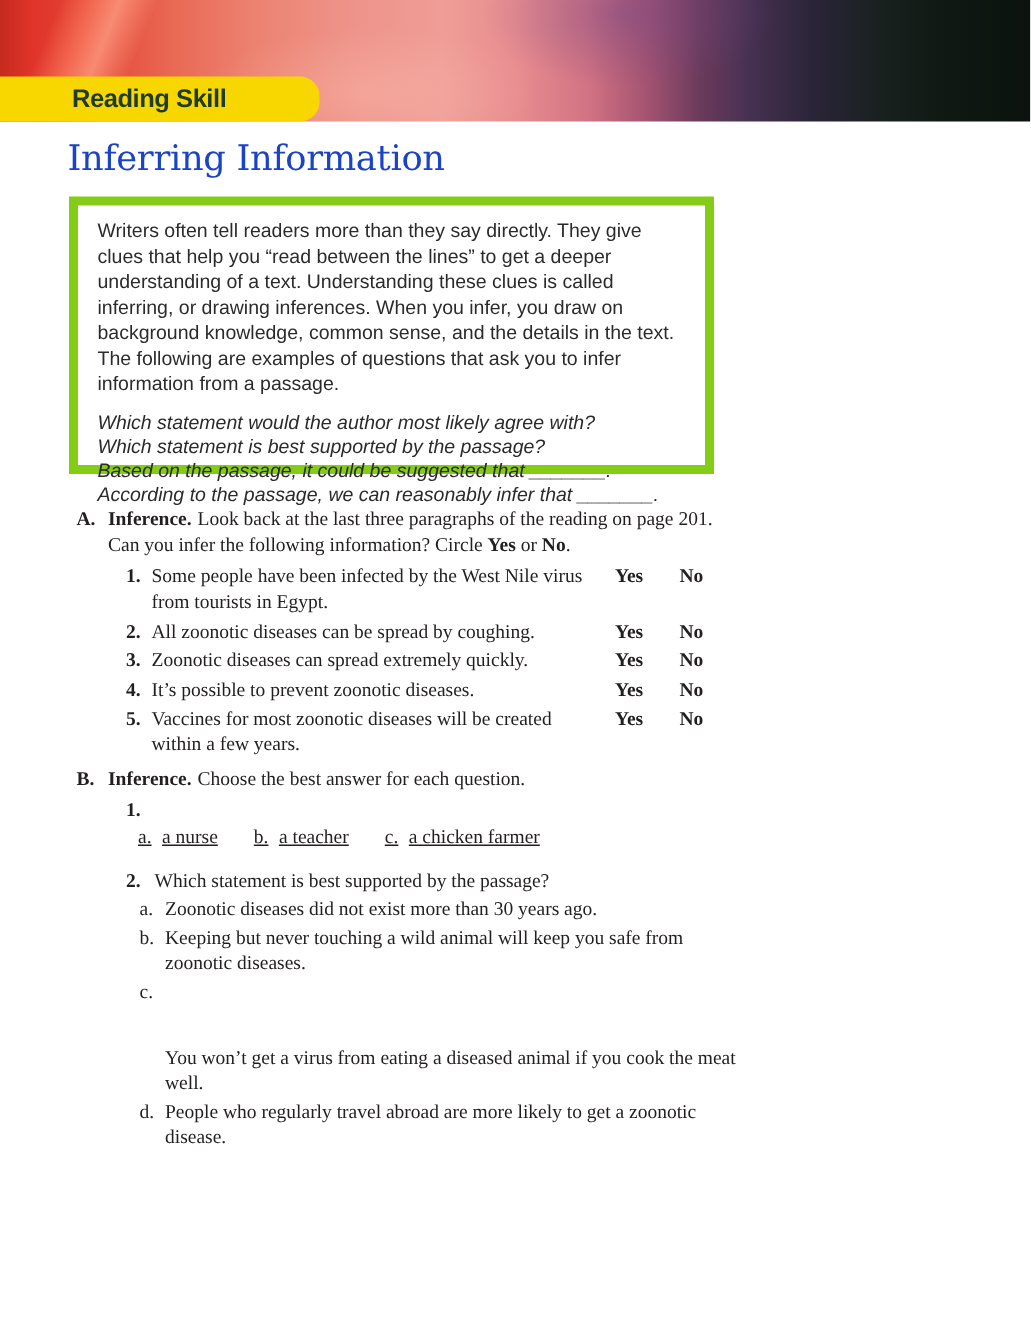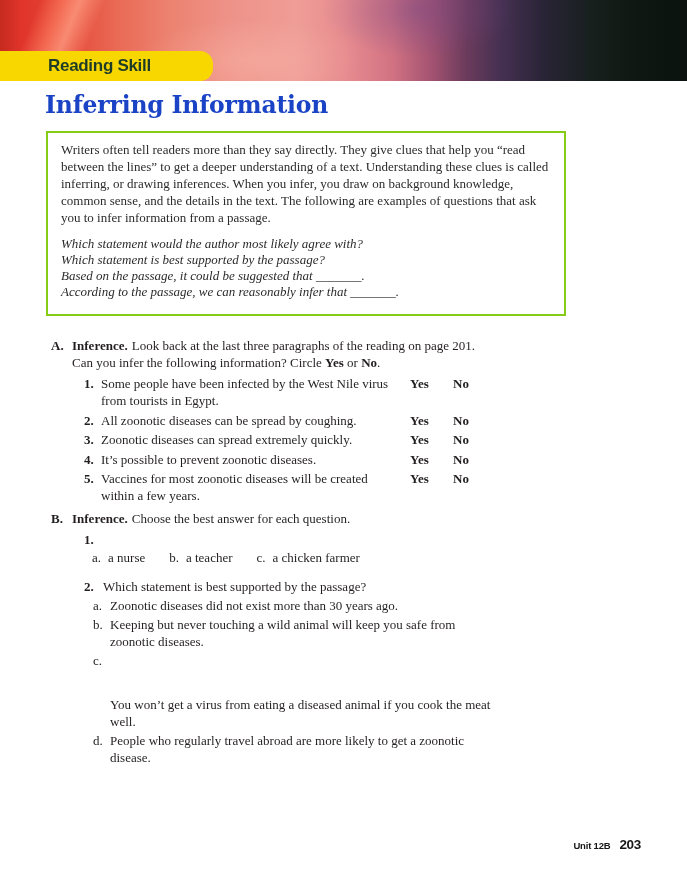--- a/index.html
+++ b/index.html
@@ -34,29 +34,29 @@
     display:flex; align-items:center; box-sizing:border-box; padding-left:48px;
   }
   .tab-label {
     font-family:"Liberation Sans", sans-serif; font-weight:bold;
     font-size:17px; color:#1e3c26; letter-spacing:-0.3px;
   }
 
   
   .title {
     position:absolute; left:45px; top:90px; margin:0;
-    font-family:"DejaVu Serif", serif; font-weight:bold;
+    font-family:"DejaVu Serif", serif; font-weight:normal;
     font-size:23.5px; line-height:30px; color:#1a43c6; letter-spacing:-0.2px;
   }
 
   
   .intro-box {
-    position:absolute; left:46px; top:131px; width:520px; height:185px;
-    border:2px solid #84cc16; box-sizing:border-box; padding:8px 13px;
-    font-family:Liberation Serif, serif; font-size:13px; line-height:17px;
+    position:absolute; left:46px; top:131px; width:430px; height:185px;
+    border:6px solid #84cc16; box-sizing:border-box; padding:8px 13px;
+    font-family:Liberation Sans, sans-serif; font-size:13px; line-height:17px;
     color:#2b2b2b;
   }
   .intro-box p { margin:0; }
   .intro-para { margin-bottom:10px !important; }
   .example-q { font-style:italic; line-height:16px; }
 
   
   .section { position:absolute; left:51px; font-size:13px; line-height:17px; }
   .sec-head { display:flex; }
   .sec-letter { width:21px; font-weight:bold; flex:0 0 21px; }
@@ -76,21 +76,21 @@
   .yn { font-weight:bold; }
 
   
   #section-b { top:510px; width:460px; }
   .b-q { margin:4px 0 0 33px; }
   .b-q.second { margin-top:12px; }
   .q-row { display:flex; }
   .q-num { flex:0 0 19px; font-weight:bold; }
   .q-text { width:380px; }
   .inline-choices { display:flex; margin:1px 0 0 8px; }
-  .inline-choice { margin-right:24px; white-space:nowrap; }
+  .inline-choice { margin-right:24px; white-space:nowrap;text-decoration:underline; }
   .inline-choice .c-label { margin-right:7px; }
   .choices { margin:2px 0 0 9px; }
   .choice-row { display:flex; margin-bottom:2px; }
   .c-label { flex:0 0 17px; }
   .choice-text { max-width:380px; }
   .choice-row.cb .choice-text { max-width:368px; }
   .choice-row.cc .choice-text { max-width:392px;margin-top:44px; }
   .choice-row.cd .choice-text { max-width:372px; }
 
   
@@ -198,18 +198,14 @@
           <span class="choice-text">You won’t get a virus from eating a diseased animal if you cook the meat well.</span>
         </div>
         <div class="choice-row cd">
           <span class="c-label">d.</span>
           <span class="choice-text">People who regularly travel abroad are more likely to get a zoonotic disease.</span>
         </div>
       </div>
     </div>
   </div>
 
-  <div class="footer">
-    <span class="unit">Unit 12B</span>
-    <span class="pagenum">203</span>
-  </div>
 
 </div>
 
 </body></html>

